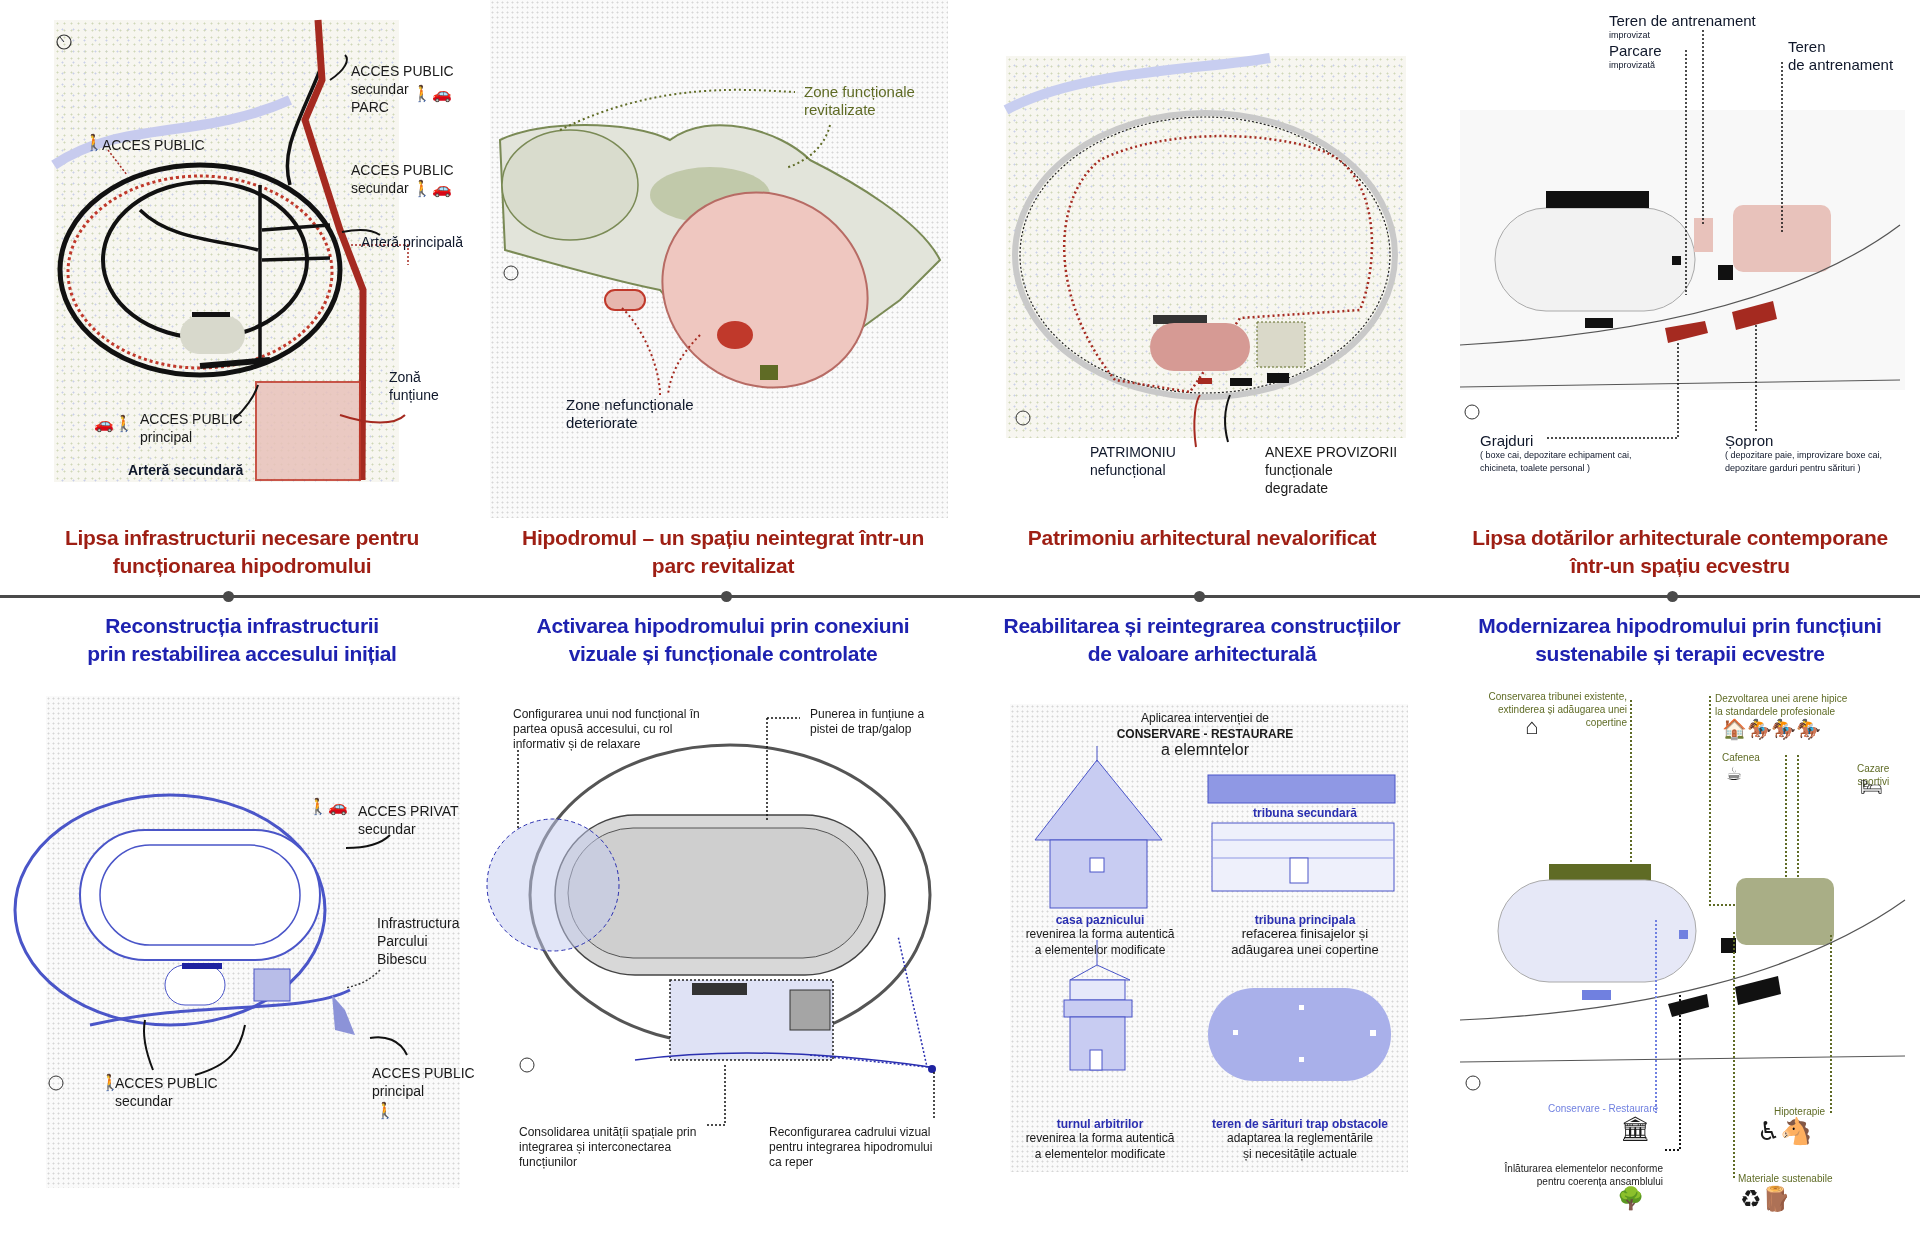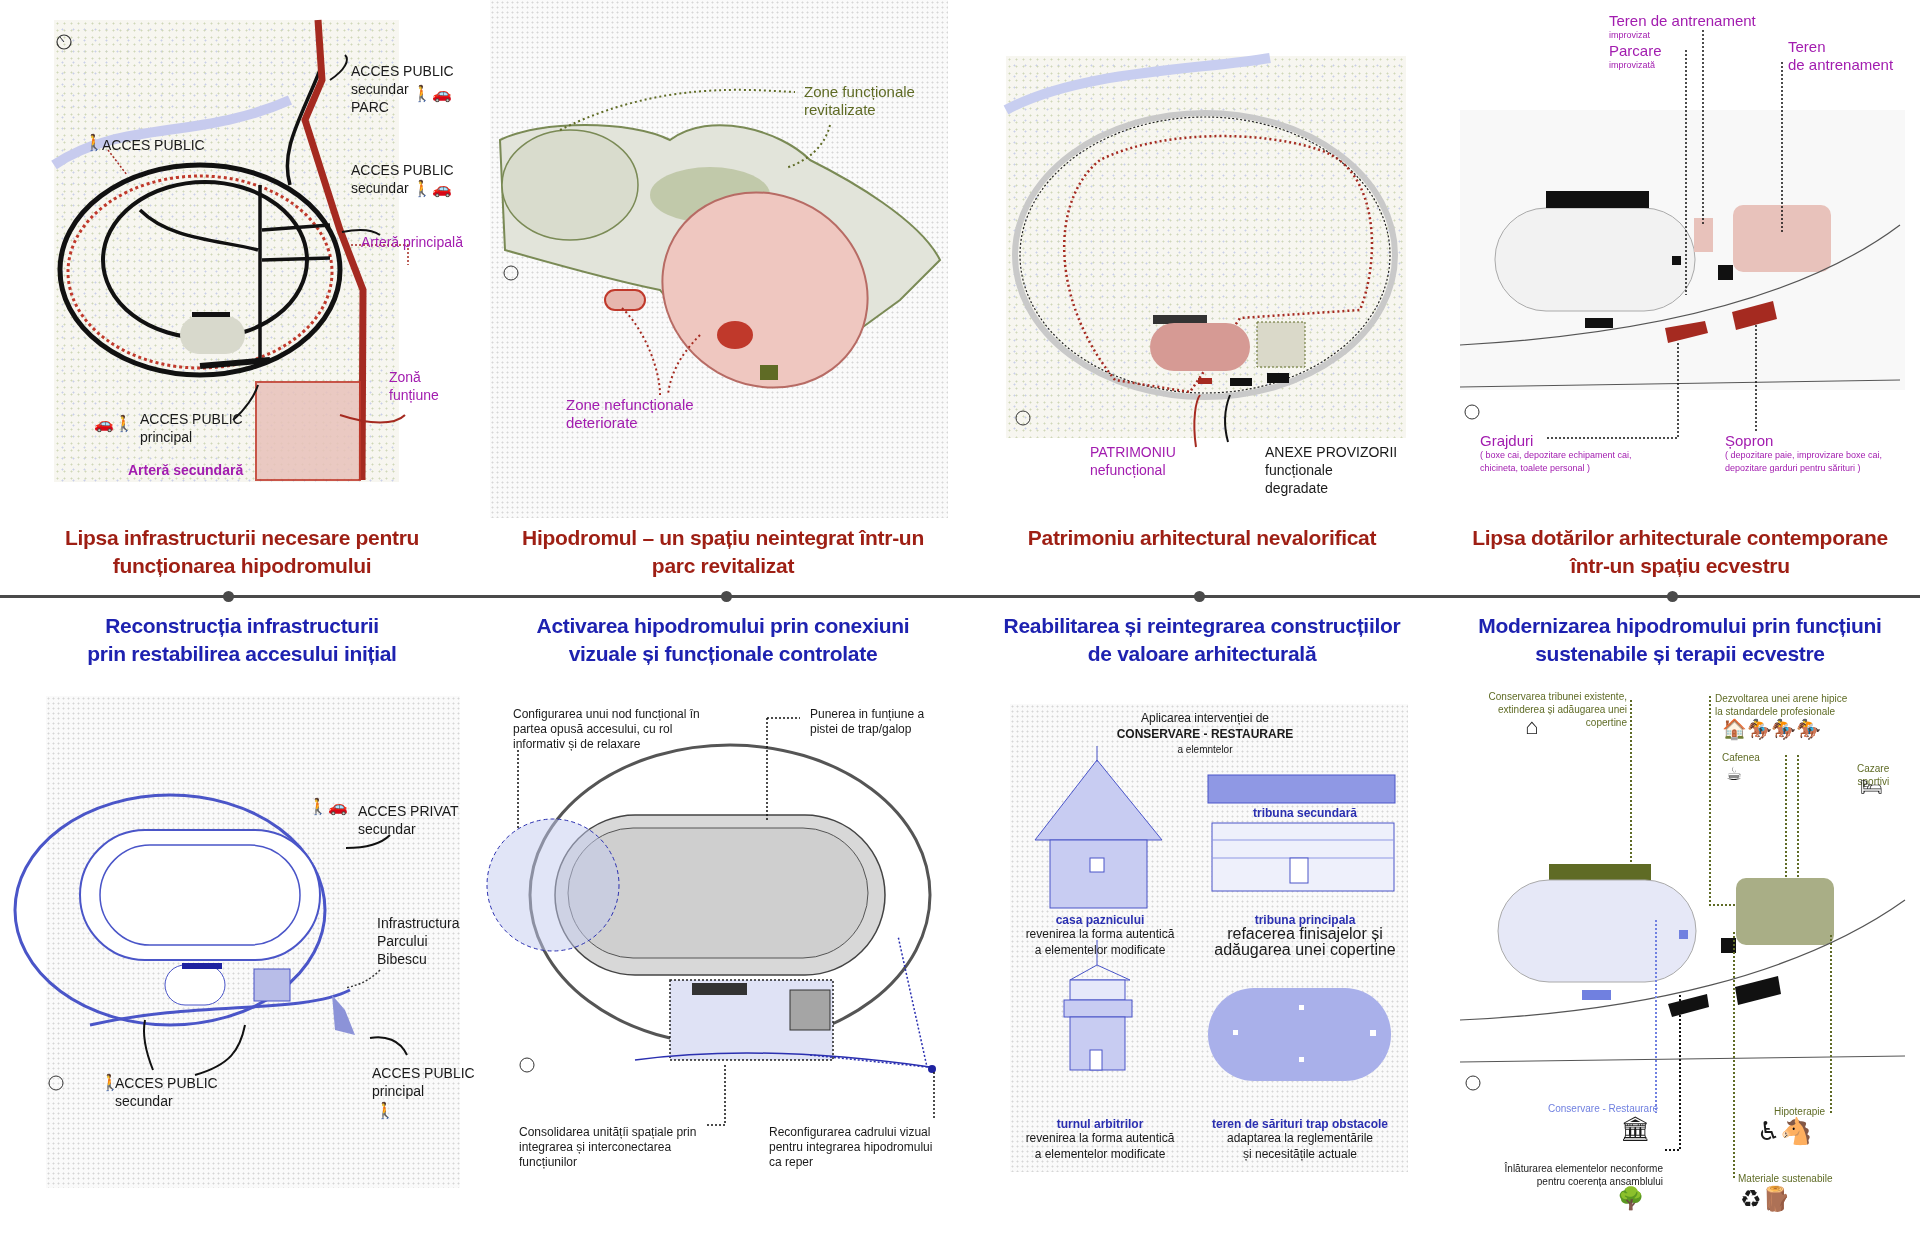--- a/index.html
+++ b/index.html
@@ -1,21 +1,21 @@
 <!DOCTYPE html>
 <html><head>
 <meta charset="utf-8">
 <style>
   html,body{margin:0;padding:0;background:#fff;}
   body{width:1920px;height:1255px;position:relative;overflow:hidden;font-family:"Liberation Sans","DejaVu Sans",sans-serif;}
   .abs{position:absolute;}
   .dotgrid{background-color:#fafafa;background-image:radial-gradient(#d6d6d6 0.9px, transparent 1.1px);background-size:5px 5px;}
   .speckle{background-color:#f7f6f0;background-image:radial-gradient(#cfd7b8 0.8px,transparent 1.2px),radial-gradient(#c9cfe8 0.8px,transparent 1.2px);background-size:7px 7px,11px 11px;background-position:0 0,3px 4px;}
   .lbl{position:absolute;font-size:14px;line-height:18px;color:#1a1a1a;white-space:pre-line;}
-  .red{color:#a21caf;}
+  .red{color:#0f172a;}
   .green{color:#5f6b25;}
   .blue{color:#2a2fb0;}
   .lblue{color:#7080e0;}
   .problem{position:absolute;width:470px;text-align:center;font-weight:bold;font-size:21px;line-height:28px;color:#9e1f14;font-family:"Liberation Sans Narrow","Liberation Sans",sans-serif;letter-spacing:-0.3px;white-space:pre-line;}
   .solution{position:absolute;width:470px;text-align:center;font-weight:bold;font-size:21px;line-height:28px;color:#1e22b0;letter-spacing:-0.3px;white-space:pre-line;}
   .timeline{position:absolute;left:0;top:595px;width:1920px;height:3px;background:#4a4a4a;}
   .tdot{position:absolute;top:591px;width:11px;height:11px;border-radius:50%;background:#4a4a4a;}
   .small{font-size:11px;line-height:13px;}
   .bold{font-weight:bold;}
   .center{text-align:center;}
@@ -213,21 +213,21 @@
 <div class="lbl small" style="left:519px;top:1125px;font-size:12px;line-height:15px;">Consolidarea unitățíi spațiale prin
 integrarea și interconectarea
 funcțiunilor</div>
 <div class="lbl small" style="left:769px;top:1125px;font-size:12px;line-height:15px;">Reconfigurarea cadrului vizual
 pentru integrarea hipodromului
 ca reper</div>
 
 <div class="abs dotgrid" style="left:1010px;top:704px;width:398px;height:468px;"></div>
 <div class="lbl center" style="left:1085px;top:709px;width:240px;font-size:12px;">Aplicarea intervenției de</div>
 <div class="lbl center bold" style="left:1085px;top:725px;width:240px;font-size:12px;">CONSERVARE - RESTAURARE</div>
-<div class="lbl center" style="left:1085px;top:741px;width:240px;font-size:10px;">a elemntelor</div>
+<div class="lbl center" style="left:1085px;top:741px;width:240px;font-size:16px;">a elemntelor</div>
 <svg width="420" height="480" style="left:1000px;top:690px;">
   <polygon points="97,70 35,150 162,150" fill="#c8ccf2" stroke="#4a55c8"></polygon>
   <line x1="97" y1="56" x2="97" y2="72" stroke="#4a55c8"></line>
   <rect x="50" y="150" width="97" height="68" fill="#c8ccf2" stroke="#4a55c8"></rect>
   <rect x="90" y="168" width="14" height="14" fill="#fff" stroke="#4a55c8"></rect>
   <rect x="208" y="85" width="187" height="28" fill="#8f98e4" stroke="#4a55c8"></rect>
   <rect x="212" y="133" width="182" height="68" fill="#eef0fb" stroke="#4a55c8"></rect>
   <line x1="212" y1="150" x2="394" y2="150" stroke="#8f98e4"></line>
   <line x1="212" y1="168" x2="394" y2="168" stroke="#8f98e4"></line>
   <rect x="290" y="168" width="18" height="25" fill="#fff" stroke="#4a55c8"></rect>
@@ -241,21 +241,21 @@
   <rect x="299" y="315" width="5" height="5" fill="#fff"></rect>
   <rect x="299" y="367" width="5" height="5" fill="#fff"></rect>
   <rect x="233" y="340" width="5" height="5" fill="#fff"></rect>
   <rect x="370" y="340" width="6" height="6" fill="#fff"></rect>
 </svg>
 <div class="lbl blue bold center" style="left:1010px;top:911px;width:180px;font-size:12px;">casa paznicului</div>
 <div class="lbl center" style="left:1010px;top:926px;width:180px;font-size:12px;line-height:16px;">revenirea la forma autentică
 a elementelor modificate</div>
 <div class="lbl blue bold center" style="left:1205px;top:804px;width:200px;font-size:12px;">tribuna secundară</div>
 <div class="lbl blue bold center" style="left:1205px;top:911px;width:200px;font-size:12px;">tribuna principala</div>
-<div class="lbl center" style="left:1205px;top:926px;width:200px;font-size:16px;line-height:16px;text-align:center;">refacerea finisajelor și
+<div class="lbl center" style="left:1205px;top:926px;width:200px;font-size:13px;line-height:16px;text-align:center;">refacerea finisajelor și
 adăugarea unei copertine</div>
 <div class="lbl blue bold center" style="left:1010px;top:1115px;width:180px;font-size:12px;">turnul arbitrilor</div>
 <div class="lbl center" style="left:1010px;top:1130px;width:180px;font-size:12px;line-height:16px;">revenirea la forma autentică
 a elementelor modificate</div>
 <div class="lbl blue bold center" style="left:1190px;top:1115px;width:220px;font-size:12px;">teren de sărituri trap obstacole</div>
 <div class="lbl center" style="left:1190px;top:1130px;width:220px;font-size:12px;line-height:16px;">adaptarea la reglementările
 și necesitățile actuale</div>
 
 <svg width="480" height="575" style="left:1440px;top:680px;">
   <rect x="109" y="184" width="102" height="18" fill="#5f6b25"></rect>

